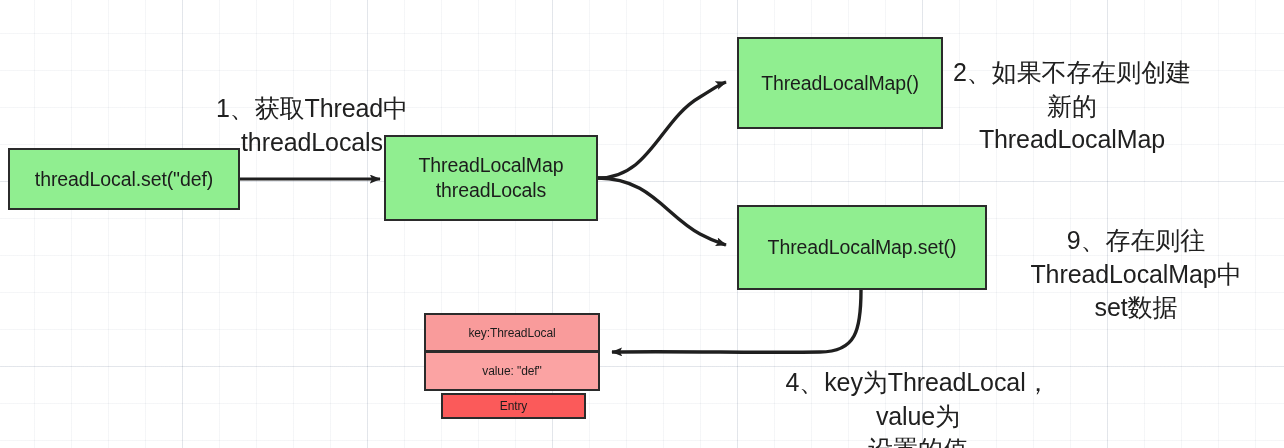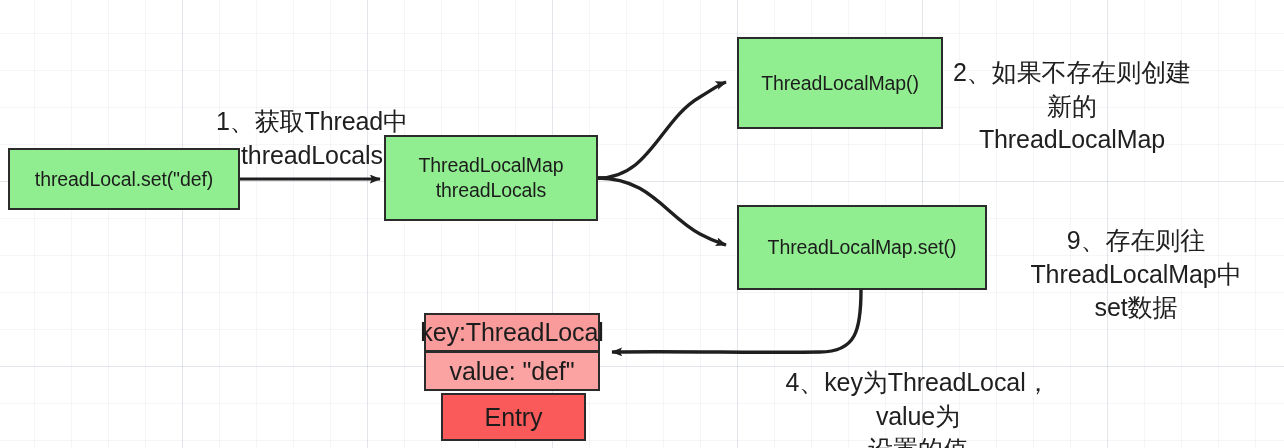--- a/index.html
+++ b/index.html
@@ -60,21 +60,21 @@
   }
   .ecell {
     position: absolute;
     box-sizing: border-box;
     border: 2.5px solid #2b2b2b;
     display: flex;
     align-items: center;
     justify-content: center;
     text-align: center;
     color: #1c1c1c;
-    font-size: 25px;
+    font-size: 12px;
     letter-spacing: -0.1px;
   }
   #entry-key   { background: #f99b9b; }
   #entry-value { background: #fba3a3; }
   #entry-label { background: #fb5a5a; }
 </style>
 </head>
 <body>
 
 <div id="canvas">
@@ -101,23 +101,23 @@
 threadLocals</div>
 
   <div class="gbox" id="node-threadlocalmap-ctor" style="left:737px; top:37px; width:206px; height:92px;">ThreadLocalMap()</div>
 
   <div class="gbox" id="node-threadlocalmap-set" style="left:737px; top:205px; width:250px; height:85px;">ThreadLocalMap.set()</div>
 
   <div class="ecell" id="entry-key" style="left:424px; top:313px; width:176px; height:39px;">key:ThreadLocal</div>
 
   <div class="ecell" id="entry-value" style="left:424px; top:351px; width:176px; height:40px;">value: "def"</div>
 
-  <div class="ecell" id="entry-label" style="left:441px; top:393px; width:145px; height:48px;">Entry</div>
+  <div class="ecell" id="entry-label" style="left:441px; top:393px; width:145px; height:26px;">Entry</div>
 
-  <div class="note" id="note-1" style="left:203px; top:92px; width:218px;margin-top:13px;">1、获取Thread中
+  <div class="note" id="note-1" style="left:203px; top:92px; width:218px;">1、获取Thread中
 threadLocals</div>
 
   <div class="note" id="note-2" style="left:947px; top:56px; width:250px;">2、如果不存在则创建新的
 ThreadLocalMap</div>
 
   <div class="note" id="note-3" style="left:990px; top:224px; width:292px;">9、存在则往ThreadLocalMap中
 set数据</div>
 
   <div class="note" id="note-4" style="left:763px; top:366px; width:310px;">4、key为ThreadLocal，value为
 设置的值</div>

